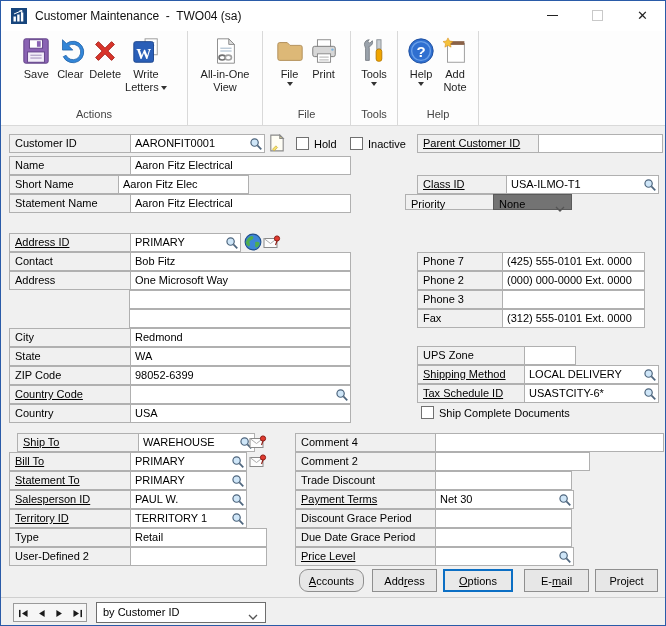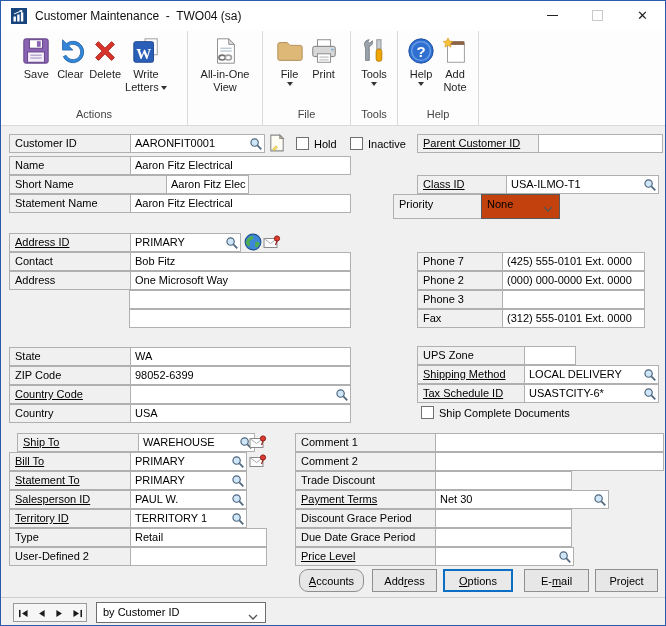--- a/index.html
+++ b/index.html
@@ -28,21 +28,21 @@
   .row .lbl{position:absolute;left:5px;top:2px;white-space:nowrap;color:#000;}
   .fld{position:absolute;top:0;bottom:0;right:0;background:#fff;border-left:1px solid #b0b0b0;box-sizing:border-box;padding:2px 4px 0 4px;white-space:nowrap;overflow:hidden;font-size:11px;}
   .fldbox{position:absolute;height:19px;background:#fff;border:1px solid #b0b0b0;box-sizing:border-box;padding:2px 4px 0 4px;font-size:11px;white-space:nowrap;overflow:hidden;}
   .link{color:#0033cc;text-decoration:underline;cursor:pointer;}
   .lookup{position:absolute;right:1px;top:2px;width:14px;height:14px;}
   .lookup svg{width:14px;height:14px;}
   .minibtn{position:absolute;width:18px;height:18px;}
   .minibtn svg{width:100%;height:100%;}
   .cb{position:absolute;width:13px;height:13px;background:#fff;border:1px solid #707070;box-sizing:border-box;}
   .cblabel{position:absolute;font-size:11px;white-space:nowrap;}
-  .dd{position:absolute;background:#c2410c;border:1px solid #5a5a5a;box-sizing:border-box;font-size:11px;padding:3px 0 0 5px;}
+  .dd{position:absolute;background:#737373;border:1px solid #5a5a5a;box-sizing:border-box;font-size:11px;padding:3px 0 0 5px;}
   .dd .chev{position:absolute;right:6px;top:7px;}
   
   .pushbtn{position:absolute;height:23px;background:#e7e7e7;border:1px solid #8f8f8f;box-sizing:border-box;font-size:11px;display:flex;align-items:center;justify-content:center;color:#000;}
   .pushbtn.focused{border:2px solid #0c6fc4;background:#e9e9e9;}
   
   .statusline{position:absolute;left:0;right:0;top:596px;border-top:1px solid #cfcfcf;}
   .navgroup{position:absolute;left:12px;top:602px;width:74px;height:19px;border:1px solid #9a9a9a;background:#f6f6f6;box-sizing:border-box;display:flex;align-items:center;justify-content:space-around;}
   .navgroup svg{width:11px;height:9px;}
   .sortcombo{position:absolute;left:95px;top:601px;width:170px;height:21px;background:#fff;border:1px solid #6e6e6e;box-sizing:border-box;font-size:11px;padding:3px 0 0 6px;}
   .sortcombo .chev{position:absolute;right:7px;top:7px;}
@@ -216,42 +216,42 @@
   <span class="cblabel" style="left:313px;top:137px;">Hold</span>
   <div class="cb" style="left:349px;top:136px;"></div>
   <span class="cblabel" style="left:367px;top:137px;">Inactive</span>
 
   <div class="row" style="left:8px;top:155px;width:342px;">
     <span class="lbl">Name</span>
     <div class="fld" style="left:120px;"><span>Aaron Fitz Electrical</span></div>
   </div>
   <div class="row" style="left:8px;top:174px;width:240px;">
     <span class="lbl">Short Name</span>
-    <div class="fld" style="left:108px;margin-left:48px;"><span>Aaron Fitz Elec</span></div>
+    <div class="fld" style="left:108px;"><span>Aaron Fitz Elec</span></div>
   </div>
   <div class="row" style="left:8px;top:193px;width:342px;">
     <span class="lbl">Statement Name</span>
     <div class="fld" style="left:120px;"><span>Aaron Fitz Electrical</span></div>
   </div>
 
   <div class="row" style="left:416px;top:133px;width:246px;">
     <span class="lbl link">Parent Customer ID</span>
     <div class="fld" style="left:120px;"><span></span></div>
   </div>
   <div class="row" style="left:416px;top:174px;width:242px;">
     <span class="lbl link">Class ID</span>
     <div class="fld" style="left:88px;">
       <span>USA-ILMO-T1</span>
       <span class="lookup"><svg viewBox="0 0 13 13">
             <circle cx="5.2" cy="5.2" r="3.4" fill="#cfe6f8" stroke="#4d657d" stroke-width="1.1"></circle>
             <line x1="7.8" y1="7.8" x2="11.4" y2="11.4" stroke="#4d657d" stroke-width="1.6"></line>
           </svg></span>
     </div>
   </div>
-  <div class="row" style="left:392px;top:193px;width:167px;height:25px;padding-left:33px;">
+  <div class="row" style="left:404px;top:193px;width:167px;height:16px;padding-left:33px;">
     <span class="lbl" style="top:3px;">Priority</span>
     <div class="dd" style="left:87px;top:-1px;bottom:-1px;right:-1px;">
       <span>None</span>
       <span class="chev"><svg width="10" height="6" viewBox="0 0 10 6">
             <path d="M1 1 L5 5 L9 1" fill="none" stroke="#555" stroke-width="1.3"></path>
           </svg></span>
     </div>
   </div>
 
   <div class="row" style="left:8px;top:232px;width:232px;">
@@ -280,20 +280,24 @@
     <span class="lbl">Contact</span>
     <div class="fld" style="left:120px;"><span>Bob Fitz</span></div>
   </div>
   <div class="row" style="left:8px;top:270px;width:342px;">
     <span class="lbl">Address</span>
     <div class="fld" style="left:120px;"><span>One Microsoft Way</span></div>
   </div>
   <div class="fldbox" style="left:128px;top:289px;width:222px;"><span></span></div>
   <div class="fldbox" style="left:128px;top:308px;width:222px;"><span></span></div>
 
+  <div class="row" style="left:8px;top:327px;width:342px;">
+    <span class="lbl">City</span>
+    <div class="fld" style="left:120px;"><span>Redmond</span></div>
+  </div>
   <div class="row" style="left:8px;top:346px;width:342px;">
     <span class="lbl">State</span>
     <div class="fld" style="left:120px;"><span>WA</span></div>
   </div>
   <div class="row" style="left:8px;top:365px;width:342px;">
     <span class="lbl">ZIP Code</span>
     <div class="fld" style="left:120px;"><span>98052-6399</span></div>
   </div>
   <div class="row" style="left:8px;top:384px;width:342px;">
     <span class="lbl link">Country Code</span>
@@ -421,32 +425,32 @@
   <div class="row" style="left:8px;top:527px;width:258px;">
     <span class="lbl">Type</span>
     <div class="fld" style="left:120px;"><span>Retail</span></div>
   </div>
   <div class="row" style="left:8px;top:546px;width:258px;">
     <span class="lbl">User-Defined 2</span>
     <div class="fld" style="left:120px;"><span></span></div>
   </div>
 
   <div class="row" style="left:294px;top:432px;width:369px;">
-    <span class="lbl">Comment 1</span>
+    <span class="lbl">Comment 4</span>
     <div class="fld" style="left:139px;"><span></span></div>
   </div>
-  <div class="row" style="left:294px;top:451px;width:369px;">
+  <div class="row" style="left:294px;top:451px;width:295px;">
     <span class="lbl">Comment 2</span>
     <div class="fld" style="left:139px;"><span></span></div>
   </div>
   <div class="row" style="left:294px;top:470px;width:277px;">
     <span class="lbl">Trade Discount</span>
     <div class="fld" style="left:139px;"><span></span></div>
   </div>
-  <div class="row" style="left:294px;top:489px;width:314px;padding-left:36px;">
+  <div class="row" style="left:294px;top:489px;width:279px;padding-left:36px;">
     <span class="lbl link">Payment Terms</span>
     <div class="fld" style="left:139px;">
       <span>Net 30</span>
       <span class="lookup"><svg viewBox="0 0 13 13">
             <circle cx="5.2" cy="5.2" r="3.4" fill="#cfe6f8" stroke="#4d657d" stroke-width="1.1"></circle>
             <line x1="7.8" y1="7.8" x2="11.4" y2="11.4" stroke="#4d657d" stroke-width="1.6"></line>
           </svg></span>
     </div>
   </div>
   <div class="row" style="left:294px;top:508px;width:277px;">

